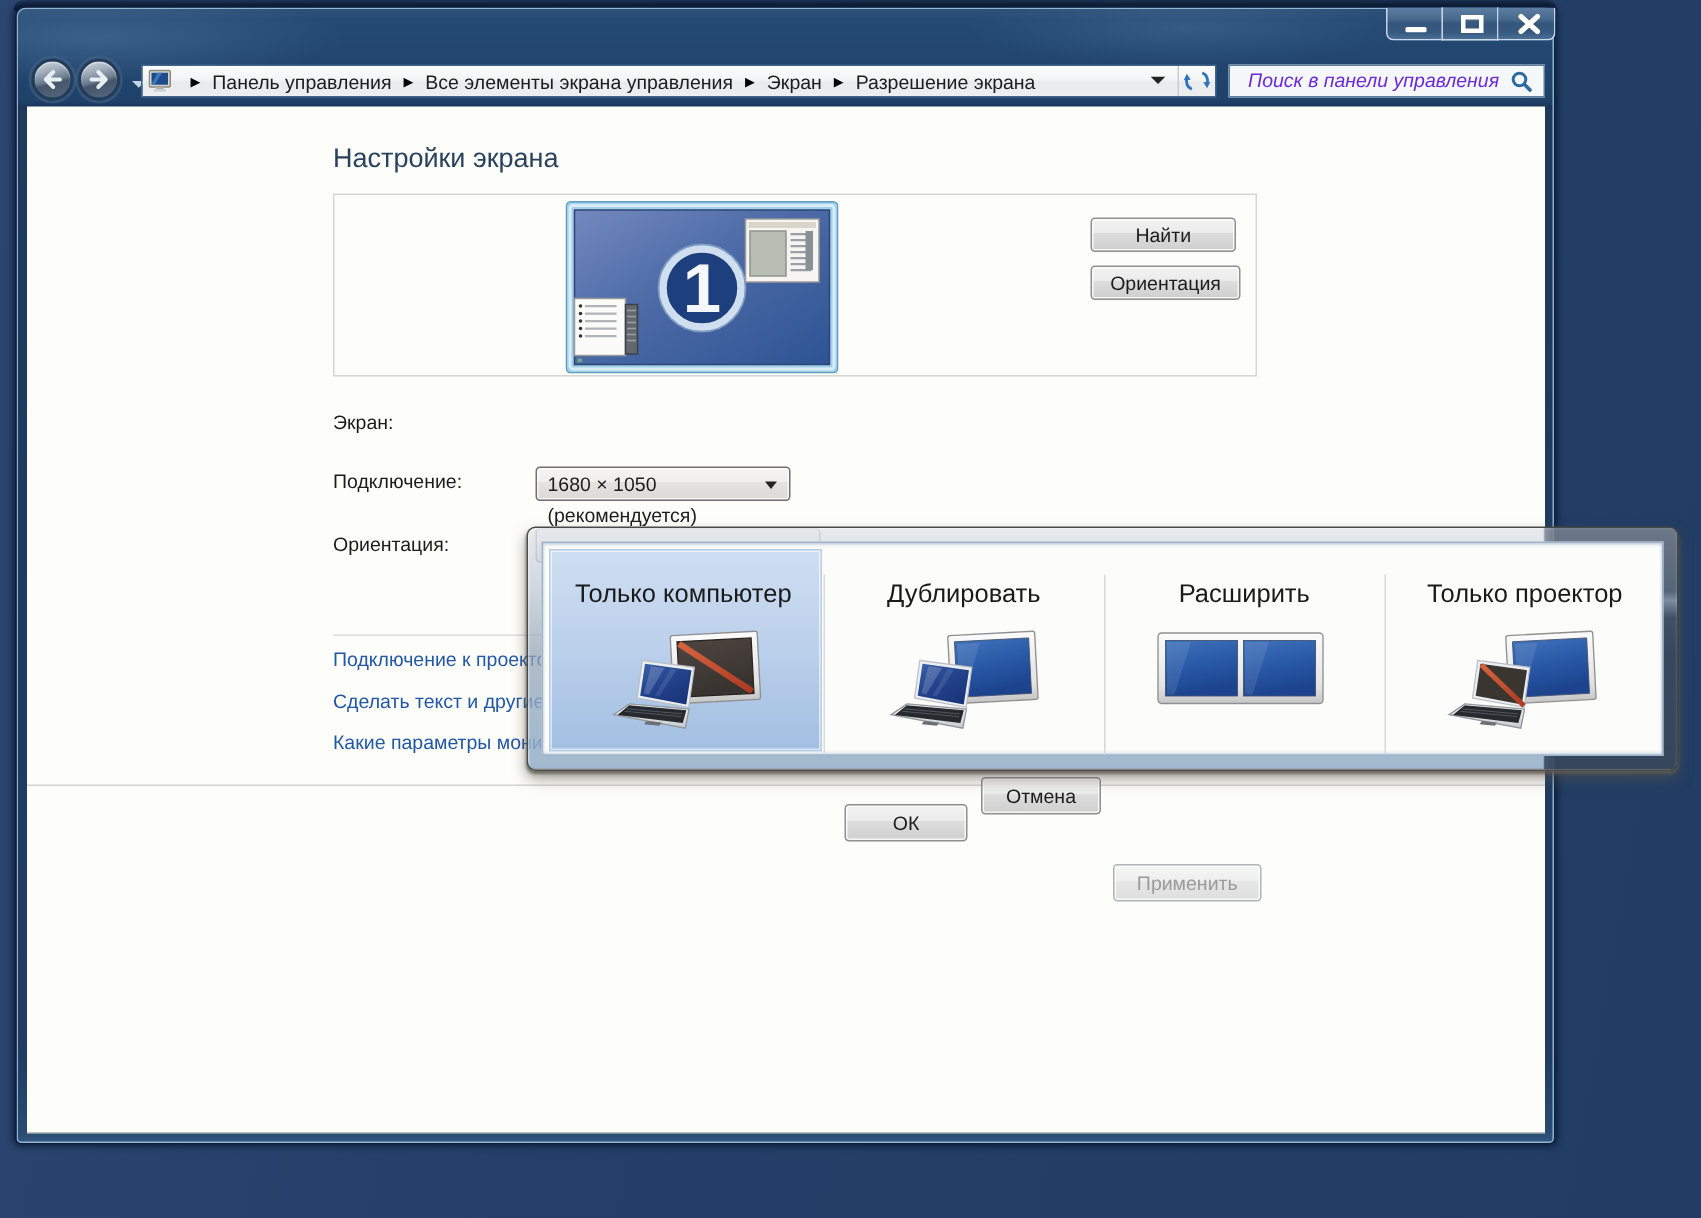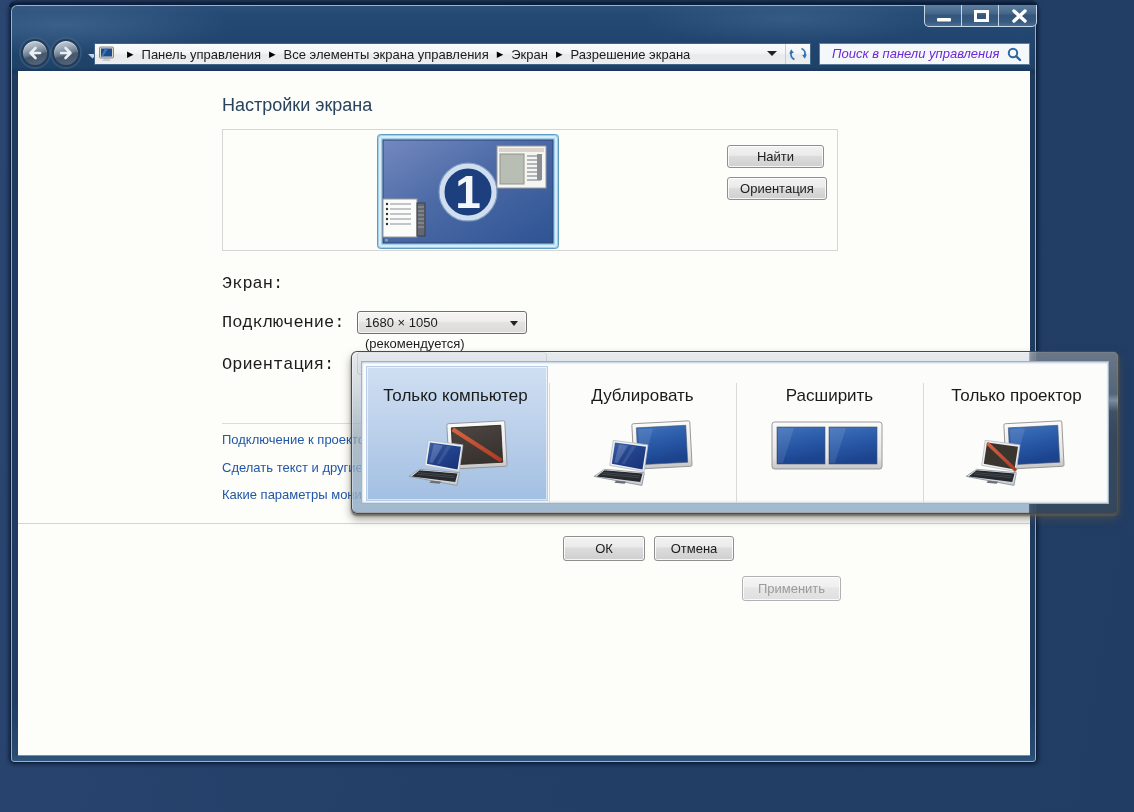--- a/index.html
+++ b/index.html
@@ -62,21 +62,21 @@
 
 .w7btn {
   position:absolute; font-size:13px; color:#1c1c1c; text-align:center;
   border:1px solid #8e8f8f; border-radius:3px;
   background: linear-gradient(180deg,#f2f2f2 0,#ebebeb 45%,#dddddd 46%,#cfcfcf 100%);
   box-shadow: inset 0 0 0 1px rgba(255,255,255,0.8);
 }
 .w7btn.dis { color:#9b9b9b; border-color:#b0b3b5;
   background:linear-gradient(180deg,#f5f5f5 0,#efefef 45%,#e6e6e6 46%,#dfdfdf 100%);margin-top:40px; }
 
-.lbl { position:absolute; font-size:17px; color:#1c1c1c;font-family:Liberation Mono, monospace; }
+.lbl { position:absolute; font-size:13px; color:#1c1c1c; }
 .combo {
   position:absolute; height:23px; font-size:13px; color:#1c1c1c;
   border:1px solid #707070; border-radius:3px;
   background: linear-gradient(180deg,#f5f4f2 0,#efeeec 45%,#e5e3e0 46%,#dcdad6 100%);
   box-shadow: inset 0 0 0 1px rgba(255,255,255,0.7);
   line-height:21px; padding-left:7px;
 }
 .combo .arr { position:absolute; right:8px; top:9px; width:0; height:0;
   border-left:4px solid transparent; border-right:4px solid transparent; border-top:5px solid #222; }
 
@@ -248,21 +248,21 @@
         <span class="arr"></span>
       </div>
 
     <div class="hr" style="left:204px;top:352px;width:616px;"></div>
     <div class="link" style="left:204px;top:361px;">Подключение к проектору</div>
     <div class="link" style="left:204px;top:389px;">Сделать текст и другие элементы</div>
     <div class="link" style="left:204px;top:416px;">Какие параметры монитора</div>
 
     <div class="hr" style="left:0px;top:452px;width:1012px;background:#d4d4d4;"></div>
     <div class="w7btn" style="left:545px;top:465px;width:82px;height:25px;line-height:23px;">ОК</div>
-    <div class="w7btn" style="left:636px;top:465px;width:80px;height:25px;line-height:23px;">Отмена</div>
+    <div class="w7btn" style="left:636px;top:447px;width:80px;height:25px;line-height:23px;">Отмена</div>
     <div class="w7btn dis" style="left:724px;top:465px;width:99px;height:25px;line-height:23px;">Применить</div>
   </div>
 </div>
 
 <div id="overlay">
   <div style="position:absolute;right:0;top:0;width:89px;height:161px;background:linear-gradient(90deg, rgba(18,34,56,0.0) 0, rgba(18,34,56,0.30) 9px, rgba(18,34,56,0.30)),linear-gradient(180deg, rgba(30,46,66,0.30) 0, rgba(36,52,72,0.33) 26%, rgba(205,224,240,0.40) 30%, rgba(22,38,58,0.46) 37%, rgba(14,28,47,0.55) 100%);border-radius:0 5px 5px 0;"></div>
   <div id="ovinner">
     <div id="selcell"></div>
     <div class="ovsep" style="left:187px;"></div>
     <div class="ovsep" style="left:374px;"></div>

